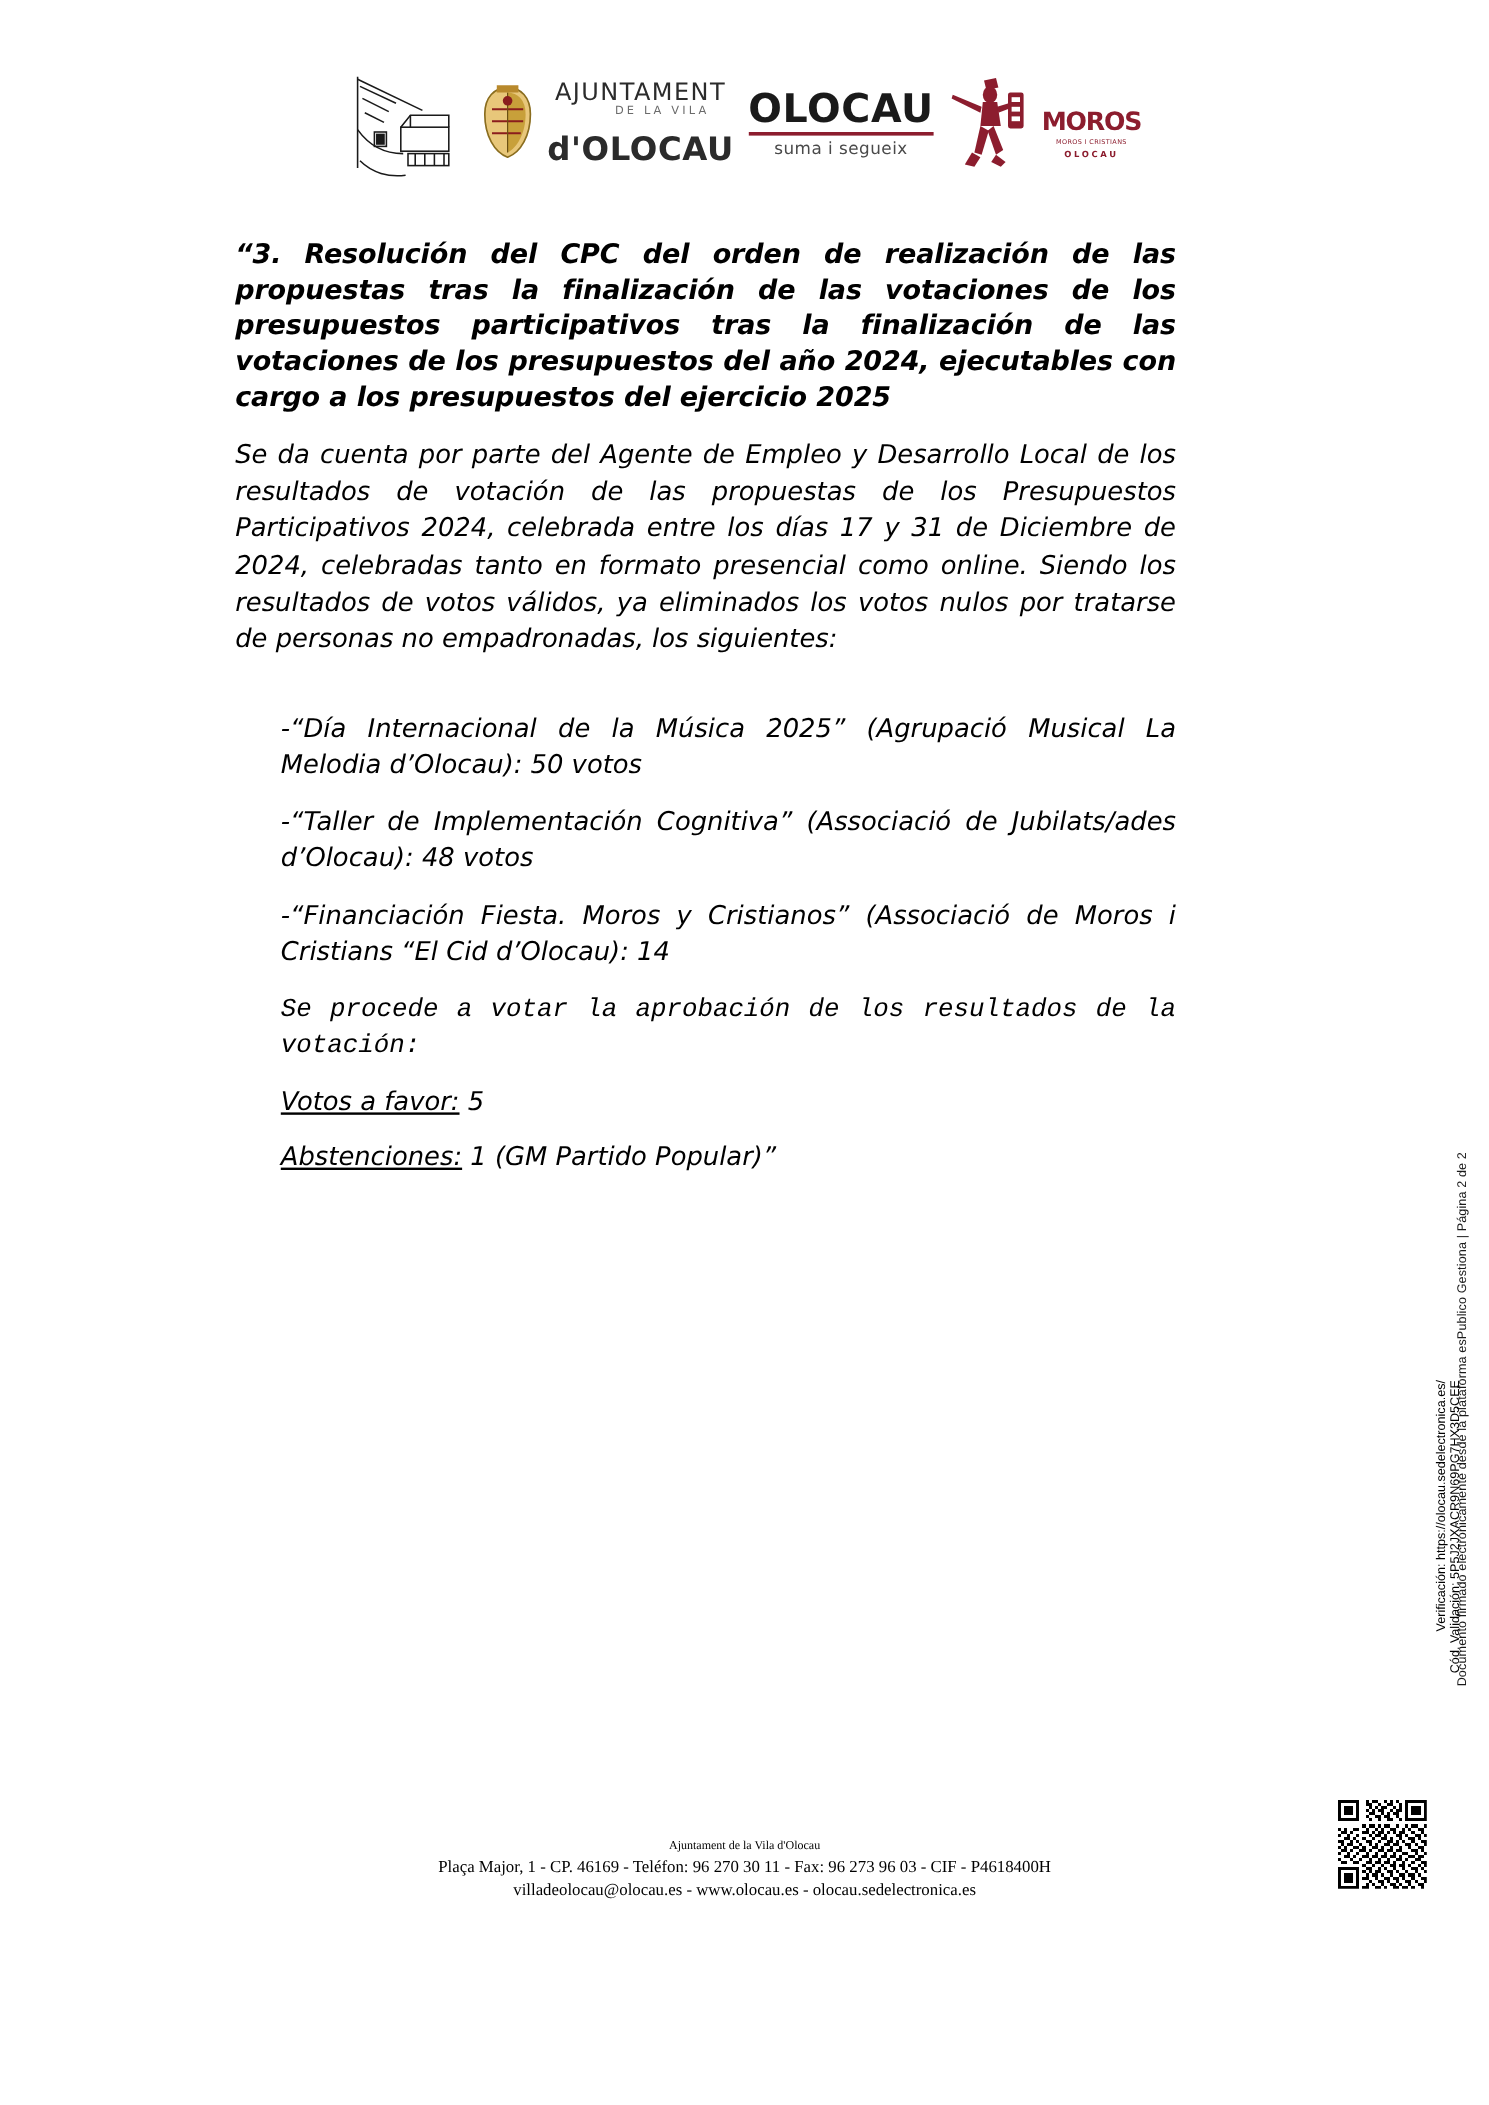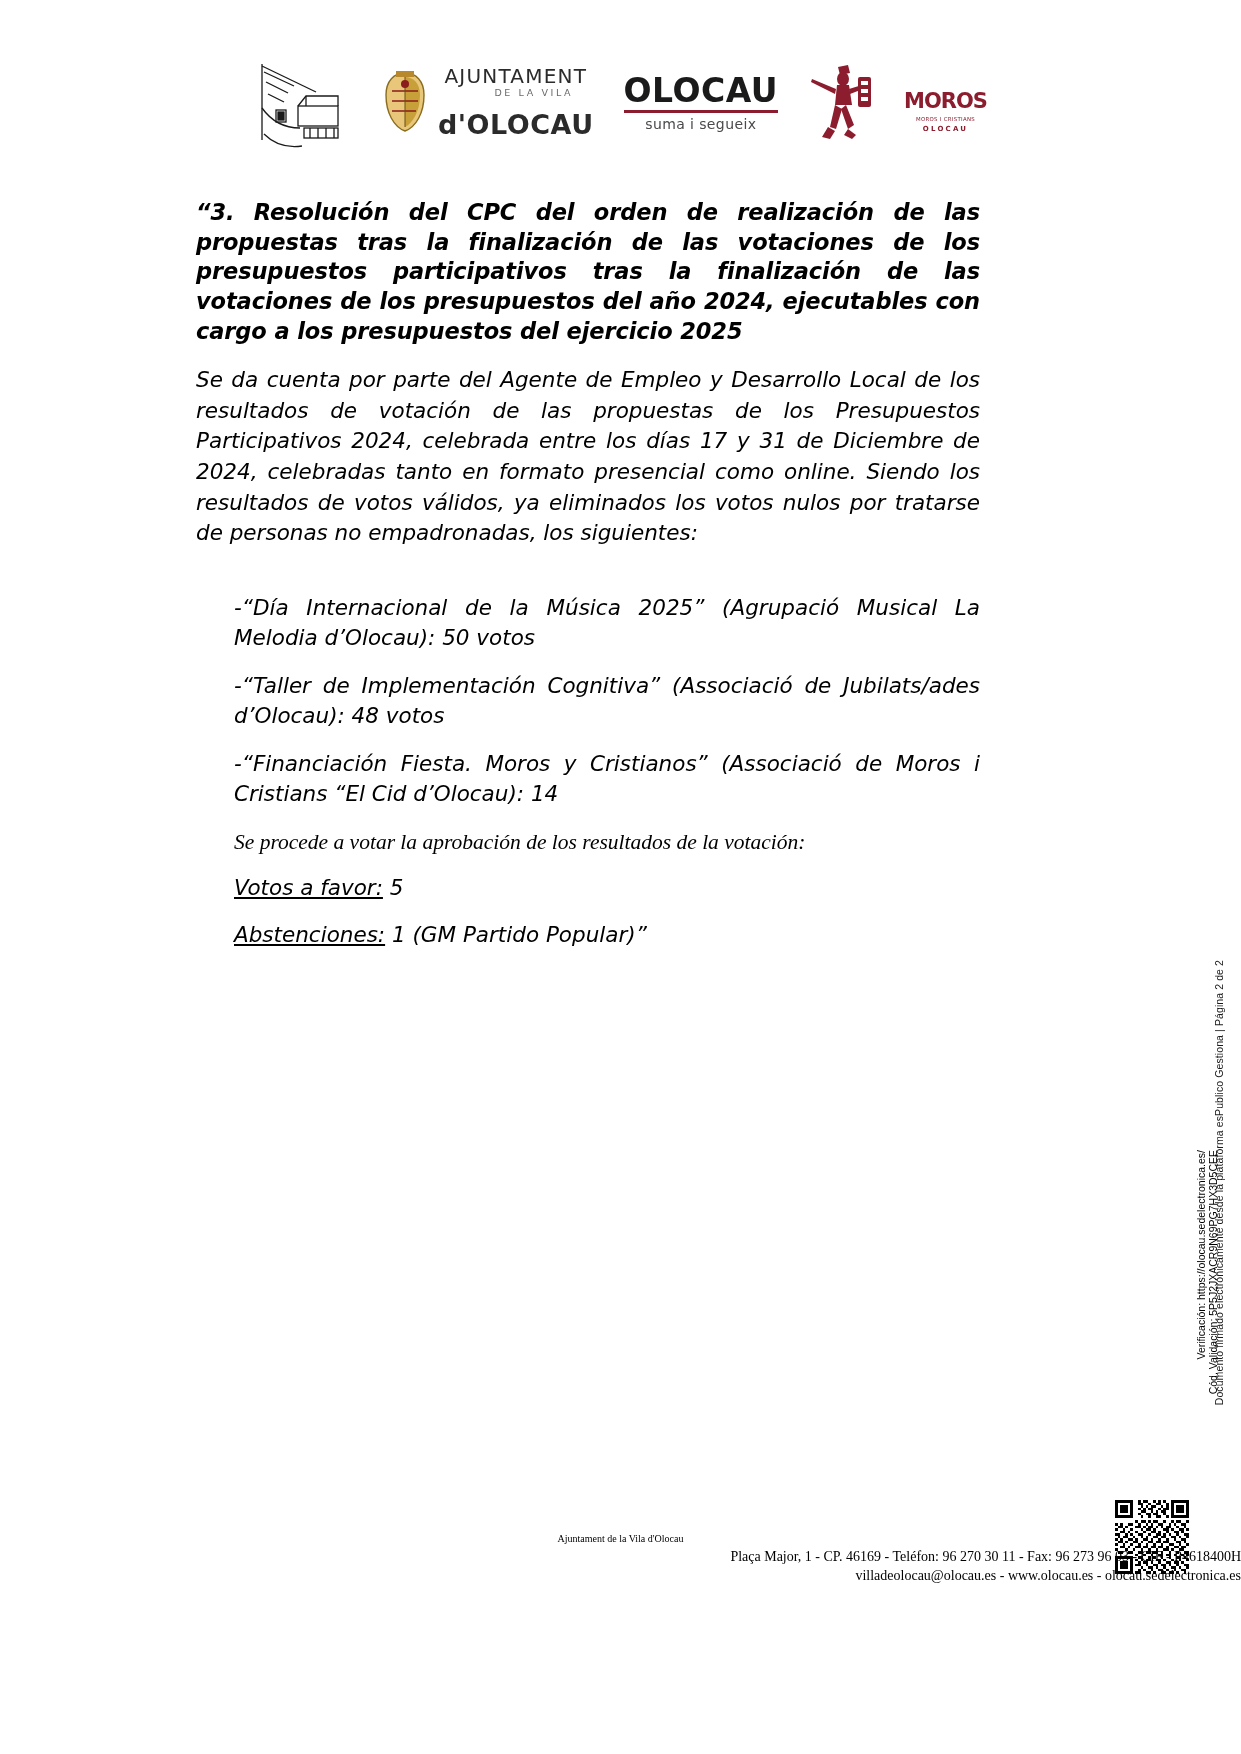--- a/index.html
+++ b/index.html
@@ -19,21 +19,21 @@
   
   .header {
     position: absolute;
     left: 0;
     top: 46px;
     width: 1241px;
     height: 112px;
     display: flex;
     align-items: center;
     justify-content: center;
-    gap: 30px;
+    gap: 12px;
   }
   .logo-block { position: relative; }
 
   
   .logo-sketch { width: 98px; height: 104px; }
 
   
   .logo-ajuntament {
     display: flex;
     align-items: center;
@@ -162,21 +162,21 @@
   }
   .list-item {
     font-family: "DejaVu Sans", sans-serif;
     font-style: italic;
     font-size: 21.5px;
     line-height: 1.42;
     text-align: justify;
     margin: 0 0 17px 0;
   }
   .after-list {
-    font-family: Liberation Serif, serif;
+    font-family: Liberation Mono, monospace;
     font-style: italic;
     font-size: 21.5px;
     line-height: 1.42;
     text-align: justify;
     margin: 0 0 16px 0;
     padding-left: 38px;
   }
   .tally {
     font-family: "DejaVu Sans", sans-serif;
     font-style: italic;
@@ -228,21 +228,20 @@
     color: #000;
   }
   .footer-name {
     font-size: 10px;
     font-weight: normal;
     margin-bottom: 3px;
   }
   .footer-line {
     font-size: 14px;
     line-height: 1.4;
-    text-align: right;
   }
 </style>
 </head>
 <body>
 
 <div class="header">
 
   <div class="logo-block">
     <svg class="logo-sketch" viewBox="0 0 98 104">
       <g fill="none" stroke="#1a1a1a" stroke-width="1.3">

